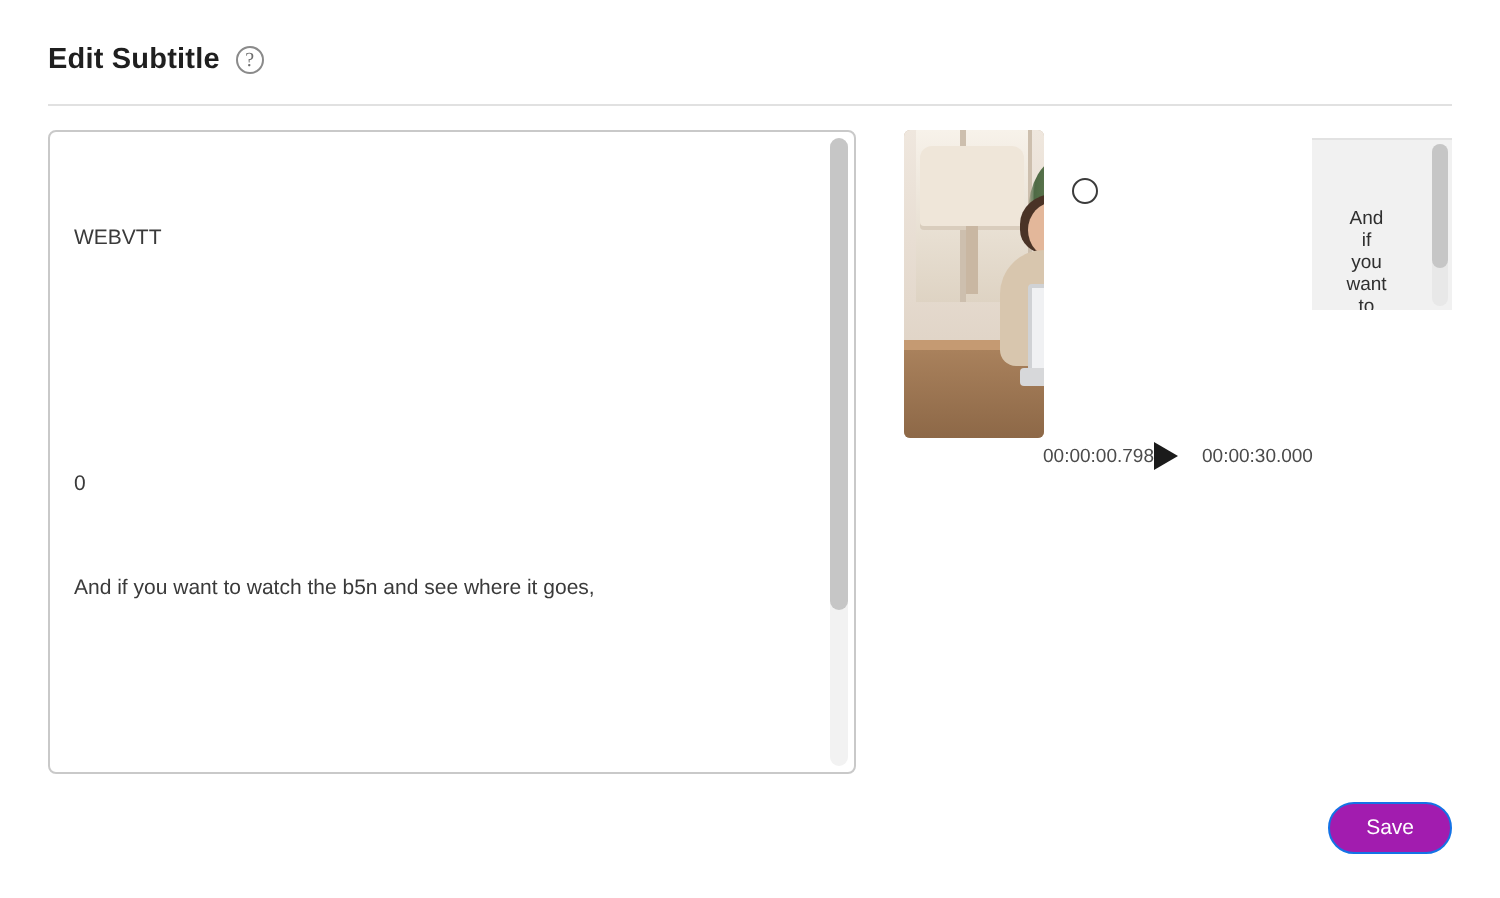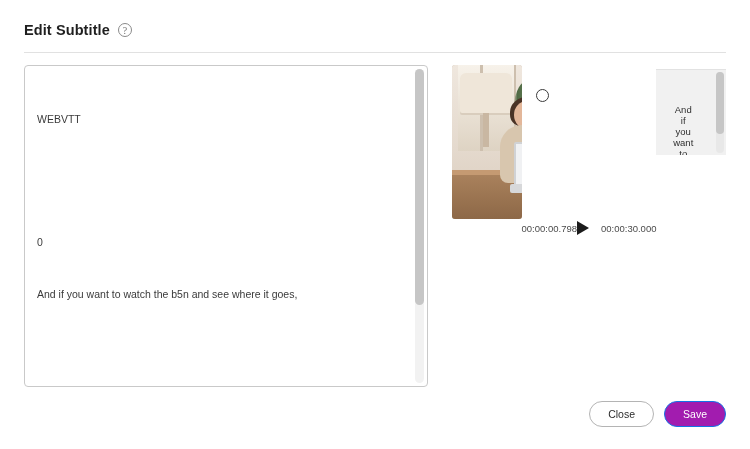--- a/index.html
+++ b/index.html
@@ -553,17 +553,16 @@
         <div class="preview-text">And if you want to watch the b5n and see where it goes,</div>
         <div class="preview-scroll-track">
           <div class="preview-scroll-thumb"></div>
         </div>
       </div>
 
     </div>
   </div>
 
   <div class="footer">
-    <button class="btn btn-secondary">Close</button>
     <button class="btn btn-primary">Save</button>
   </div>
 
 </div>
 
 </body></html>

